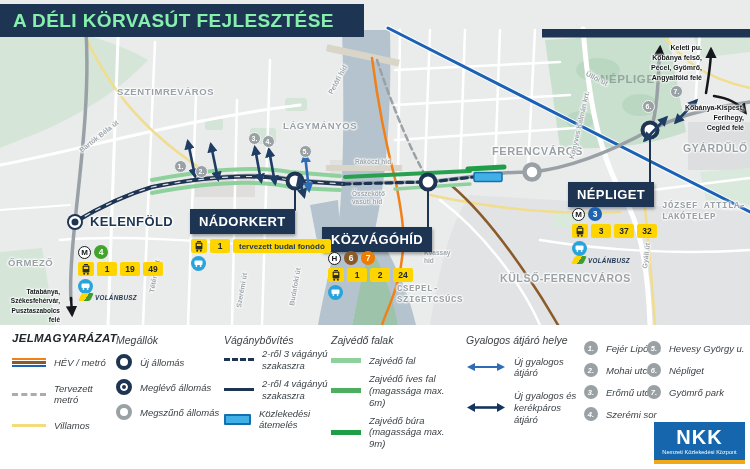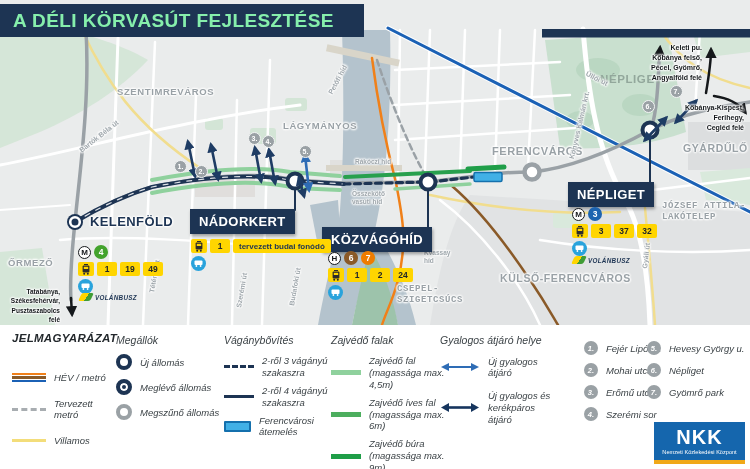--- a/index.html
+++ b/index.html
@@ -394,21 +394,21 @@
   </div>
   <div class="volan" style="left:573px;top:256px">
     <span class="vsw"></span>
     <span class="vtx">VOLÁNBUSZ</span>
   </div>
 
   <div class="legend">
 
     <div class="lcol" style="left:12px;top:7px;width:104px">
       <div class="lg-title">JELMAGYARÁZAT</div>
-      <div class="lg-item" style="margin-top:28px">
+      <div class="lg-item" style="margin-top:13px">
         <span class="ic ic-hev">
             <i style="background:#f08019"></i>
             <i style="background:#8a5a28"></i>
             <i style="background:#1b61b5"></i>
           </span>
         <span>HÉV / metró</span>
       </div>
       <div class="lg-item" style="margin-top:15px">
         <span class="ic ic-dashg"></span>
         <span>Tervezett metró</span>
@@ -430,69 +430,68 @@
         <span>Meglévő állomás</span>
       </div>
       <div class="lg-item" style="margin-top:9px">
         <span class="ic ic-stop close"></span>
         <span>Megszűnő állomás</span>
       </div>
     </div>
 
     <div class="lcol" style="left:224px;top:9px;width:106px">
       <div class="lg-head">Vágánybővítés</div>
-      <div class="lg-item" style="margin-top:9px">
+      <div class="lg-item" style="margin-top:2px">
         <span class="ic ic-dashn"></span>
         <span class="lbl">
             <span>2-ről 3 vágányú</span>
             <span>szakaszra</span>
           </span>
       </div>
       <div class="lg-item" style="margin-top:6px">
         <span class="ic ic-soln"></span>
         <span class="lbl">
             <span>2-ről 4 vágányú</span>
             <span>szakaszra</span>
           </span>
       </div>
       <div class="lg-item" style="margin-top:6px">
         <span class="ic ic-lift"></span>
         <span class="lbl">
-            <span>Ferencvárosi</span>
+            <span>Közlekedési</span>
             <span>átemelés</span>
           </span>
       </div>
     </div>
 
     <div class="lcol" style="left:331px;top:9px;width:130px">
       <div class="lg-head">Zajvédő falak</div>
       <div class="lg-item" style="margin-top:9px">
         <span class="ic ic-w1"></span>
         <span class="lbl">
             <span>Zajvédő fal</span>
-            <span>(magassága max. 4,5m)</span>
           </span>
       </div>
       <div class="lg-item" style="margin-top:6px">
         <span class="ic ic-w2"></span>
         <span class="lbl">
             <span>Zajvédő íves fal</span>
             <span>(magassága max. 6m)</span>
           </span>
       </div>
       <div class="lg-item" style="margin-top:6px">
         <span class="ic ic-w3"></span>
         <span class="lbl">
             <span>Zajvédő búra</span>
             <span>(magassága max. 9m)</span>
           </span>
       </div>
     </div>
 
-    <div class="lcol" style="left:440px;top:9px;width:116px">
+    <div class="lcol" style="left:466px;top:9px;width:116px">
       <div class="lg-head">Gyalogos átjáró helye</div>
       <div class="lg-item" style="margin-top:10px">
         <svg class="ic" width="40" height="10" viewBox="0 0 40 10">
           <path d="M8,5H32" stroke="#2e6cb5" stroke-width="2"></path>
             <path d="M9,1L1,5L9,9Z" fill="#2e6cb5"></path>
             <path d="M31,1L39,5L31,9Z" fill="#2e6cb5"></path>
         </svg>
         <span>Új gyalogos átjáró</span>
       </div>
       <div class="lg-item" style="margin-top:12px">

